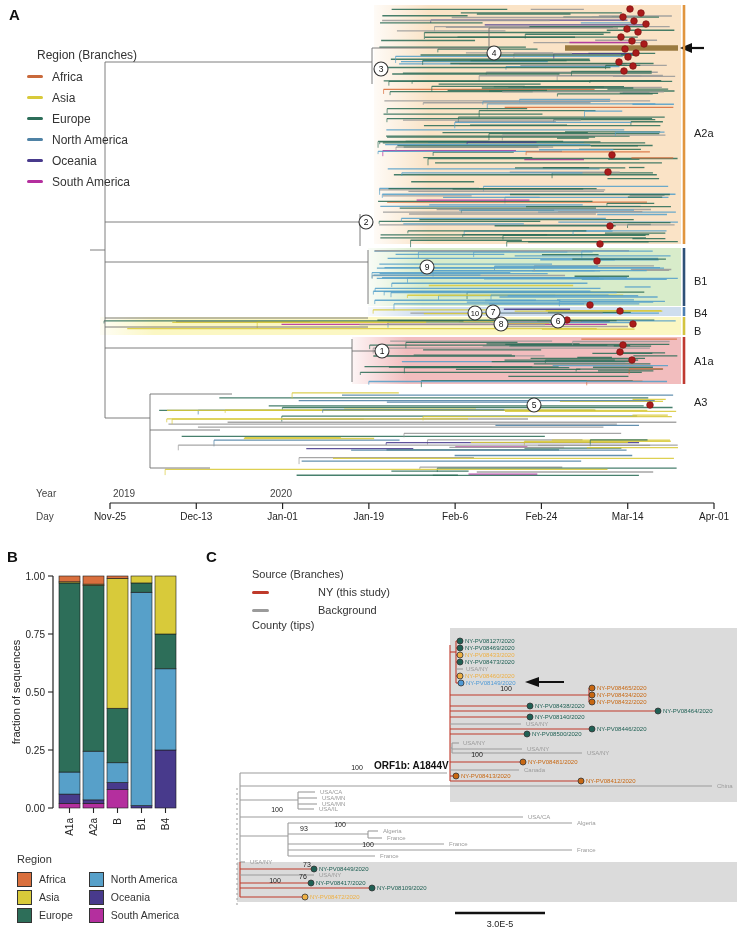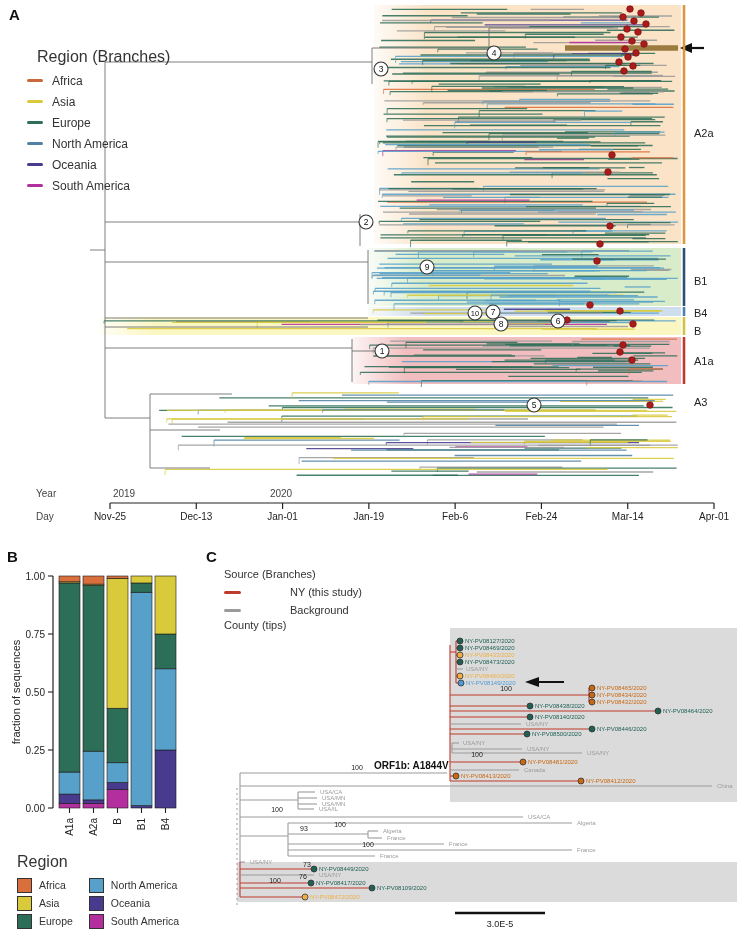--- a/index.html
+++ b/index.html
@@ -1,26 +1,26 @@
 <!DOCTYPE html>
 <html><head>
 <meta charset="utf-8">
 <style>
   html,body{margin:0;padding:0;background:#fff;}
   #canvas{position:relative;width:739px;height:939px;background:#fff;overflow:hidden;
           font-family:"Liberation Sans","DejaVu Sans",sans-serif;color:#222;}
   #fig{position:absolute;left:0;top:0;}
   .plabel{position:absolute;font-size:15px;font-weight:bold;color:#111;}
   .lg{position:absolute;}
-  .lg-title{font-size:16px;color:#333;margin-bottom:4px;}
+  .lg-title{font-size:12px;color:#333;margin-bottom:4px;}
   .lg-row{display:flex;align-items:center;height:21px;}
   .lg-line{width:16px;height:3.5px;border-radius:2px;margin-right:9px;flex:0 0 auto;}
   .lg-label{font-size:12px;color:#333;white-space:nowrap;}
   .lgB{position:absolute;}
-  .lgB-title{font-size:16px;color:#333;margin-bottom:5px;}
+  .lgB-title{font-size:11px;color:#333;margin-bottom:5px;}
   .lgB-cols{display:flex;gap:16px;}
   .lgB-row{display:flex;align-items:center;height:18px;}
   .lgB-sw{width:13px;height:13px;border:1px solid #333;margin-right:7px;flex:0 0 auto;}
   .lgB-label{font-size:10.5px;color:#333;white-space:nowrap;}
   .lgC{position:absolute;}
   .lgC-title{font-size:11px;color:#333;margin:4px 0 3px 0;}
   .lgC-row{display:flex;align-items:center;height:18px;}
   .lgC-line{width:17px;height:3px;border-radius:2px;margin-right:8px;flex:0 0 auto;}
   .lgC-dot{width:12px;height:12px;border-radius:50%;border:1.5px solid #444;margin-right:8px;flex:0 0 auto;}
   .lgC-label{font-size:11px;color:#333;white-space:nowrap;padding-left:41px;}
@@ -884,21 +884,21 @@
             <span class="lgB-label">Oceania</span>
           </div>
           <div class="lgB-row">
             <span class="lgB-sw" style="background:#b42f9e"></span>
             <span class="lgB-label">South America</span>
           </div>
         </div>
       </div>
   </div>
 
-  <div class="lgC" style="left:224px;top:564px;">
+  <div class="lgC" style="left:252px;top:564px;">
     <div class="lgC-title">Source (Branches)</div>
     <div id="legendC-source">
         <div class="lgC-row">
           <span class="lgC-line" style="background:#bf3a2a"></span>
           <span class="lgC-label">NY (this study)</span>
         </div>
         <div class="lgC-row">
           <span class="lgC-line" style="background:#9b9b9b"></span>
           <span class="lgC-label">Background</span>
         </div>

